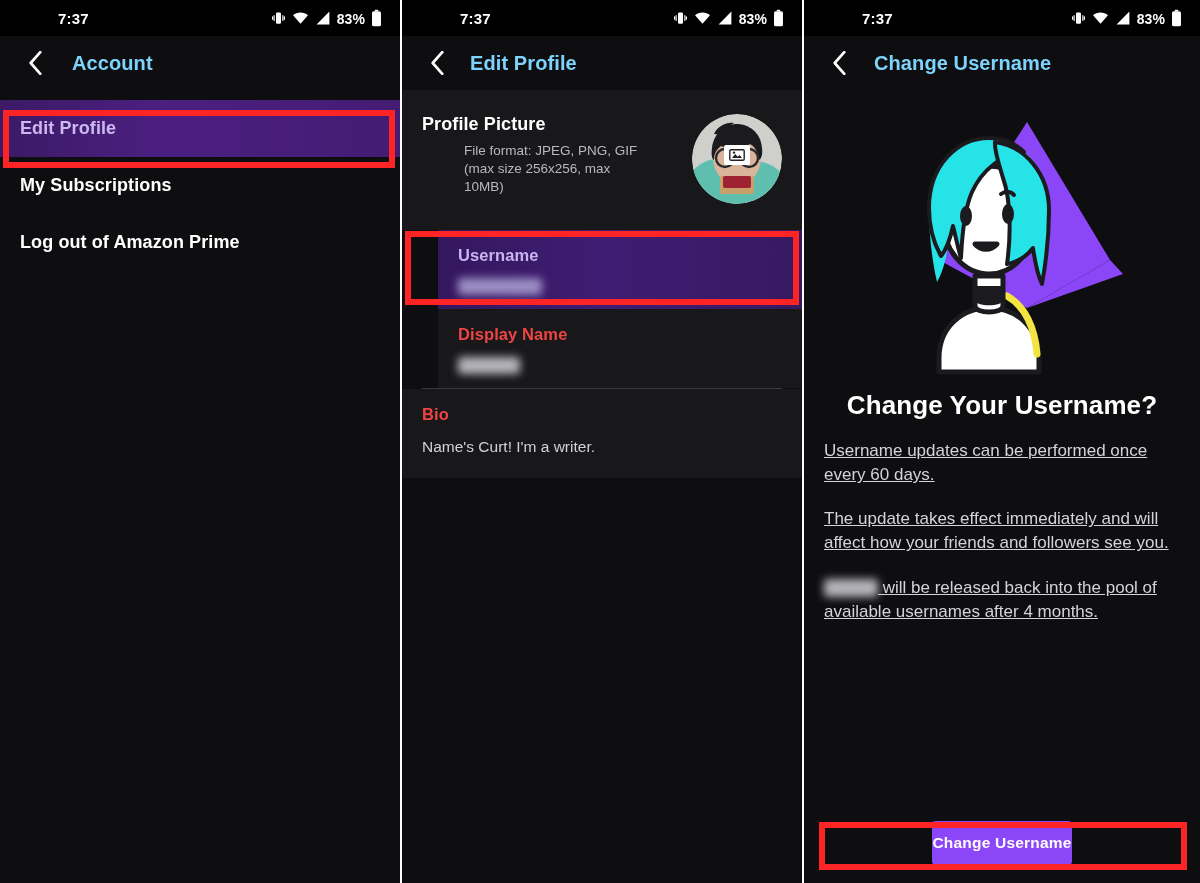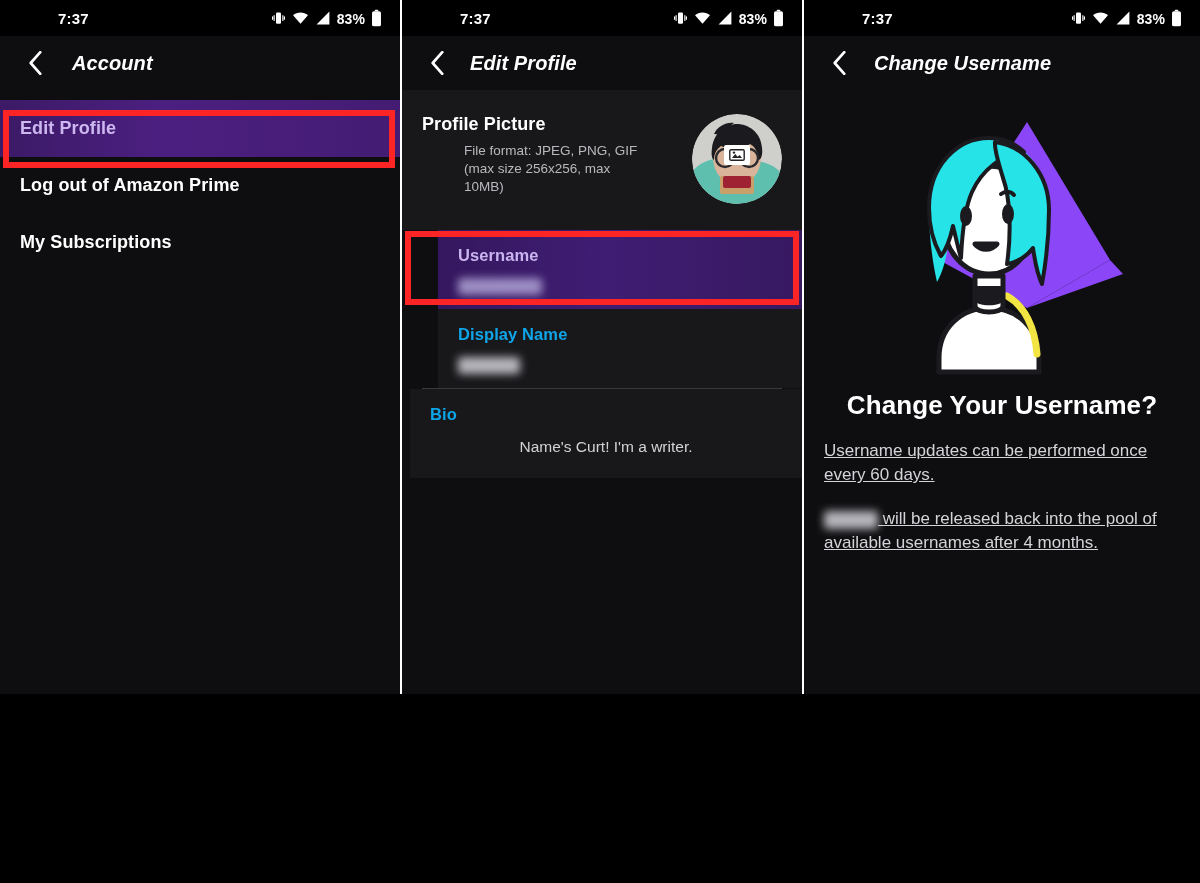--- a/index.html
+++ b/index.html
@@ -5,21 +5,21 @@
   * { box-sizing: border-box; margin: 0; padding: 0; }
   html, body {
     width: 1200px; height: 883px;
     background: #000;
     font-family: "Liberation Sans", sans-serif;
     overflow: hidden;
   }
   .screens { display: flex; width: 1200px; height: 883px; }
   .panel {
     position: relative;
-    width: 400px; height: 694px;
+    width: 400px; height: 883px;
     background: #0e0e10;
     overflow: hidden;
     flex: 0 0 400px;
   }
   .panel + .panel { border-left: 2px solid #ffffff; }
   .panel.p2 { width: 402px; flex: 0 0 402px; }
   .panel.p3 { width: 398px; flex: 0 0 398px; }
 
   
   .statusbar {
@@ -51,23 +51,23 @@
     display: flex; align-items: center;
     background: #0e0e10;
     padding-left: 18px;
   }
   .back-btn {
     width: 34px; height: 34px;
     display: flex; align-items: center; justify-content: center;
     cursor: pointer; flex: 0 0 34px;
   }
   .appbar-title {
-    color: #ffffff;
+    color: #7dd3fc;
     font-size: 20px; font-weight: 700;
-    margin-left: 16px; letter-spacing: .1px; font-style: italic;
+    margin-left: 16px; letter-spacing: .1px;
   }
   .panel.p1 .appbar-title { margin-left: 20px; }
   .panel.p3 .appbar-title { margin-left: 18px; }
 
   
   .menu-list { padding-top: 10px; }
   .menu-row {
     padding: 18px 20px;
     color: #fff;
     font-size: 18px; font-weight: 700;
@@ -118,21 +118,21 @@
   .field-row {
     padding: 16px 20px 14px 20px;
     background: #18181b;
     cursor: pointer;
     margin-left: 36px;
   }
   .field-row.highlight {
     background: linear-gradient(90deg,#34175e 0%,#3f1d73 45%,#371961 100%);
   }
   .field-label {
-    color: #0ea5e9; font-size: 16.5px; font-weight: 700; letter-spacing: .1px;
+    color: #ef4444; font-size: 16.5px; font-weight: 700; letter-spacing: .1px;
   }
   .field-row.highlight .field-label { color: #c9b4ef; }
   .field-value {
     margin-top: 11px;
     font-size: 15px;
     color: #d8d8dc;
     min-height: 19px;
   }
   .redacted {
     display:inline-block;
@@ -140,22 +140,22 @@
     border-radius: 3px;
     filter: blur(4px);
     vertical-align: middle;
   }
   .redacted.light { background:#b5b5bb; }
   .redacted.purple { background:#9d8ec4; }
   .field-sep {
     height:1px; background:#3a3a3d;
     margin: 0 20px;
   }
-  .bio-row { padding: 16px 20px 22px 20px; background:#18181b;margin-left:8px; }
-  .bio-text { margin-top: 14px; color:#d2d2d6; font-size:15.5px;text-align:center; }
+  .bio-row { padding: 16px 20px 22px 20px; background:#18181b; }
+  .bio-text { margin-top: 14px; color:#d2d2d6; font-size:15.5px; }
   .rest-bg { background:#0e0e10; flex:1 1 auto; }
 
   
   .p3-body {
     padding: 0 20px;
     height: calc(883px - 36px - 54px);
     display: flex; flex-direction: column; align-items: center;
   }
   .hero {
     height: 300px;
@@ -219,24 +219,24 @@
           </svg>
       </div>
       <div class="appbar-title">Account</div>
     </div>
 
     <div class="menu-list">
       <div class="menu-row selected">
         <span>Edit Profile</span>
       </div>
       <div class="menu-row">
+        <span>My Subscriptions</span>
+      </div>
+      <div class="menu-row">
         <span>Log out of Amazon Prime</span>
-      </div>
-      <div class="menu-row">
-        <span>My Subscriptions</span>
       </div>
     </div>
 
     <div class="hl" style="left:3px; top:110px; width:392px; height:58px;"></div>
   </div>
 
   <div class="panel p2">
 
     <div class="statusbar">
       <div class="status-time">7:37</div>
@@ -388,20 +388,21 @@
           <ellipse cx="131" cy="114" rx="6" ry="10" fill="#1b1b1f"></ellipse>
           <path d="M124 94c4-3 10-3 13 1" stroke="#1b1b1f" stroke-width="4" fill="none" stroke-linecap="round"></path>
 
           <path d="M98 144c6 7 16 7 22 0Z" fill="#1b1b1f" stroke="#1b1b1f" stroke-width="5" stroke-linejoin="round"></path>
         </svg>
       </div>
 
       <div class="p3-title">Change Your Username?</div>
 
       <div class="p3-para">Username updates can be performed once every 60 days.</div>
+      <div class="p3-para">The update takes effect immediately and will affect how your friends and followers see you.</div>
 
       <div class="p3-para">
         <span class="redacted light" style="width:54px;"></span><span> will be released back into the pool of available usernames after 4 months.</span>
       </div>
 
       <div class="spacer"></div>
 
       <div class="cta-wrap">
         <button class="cta">Change Username</button>
       </div>

